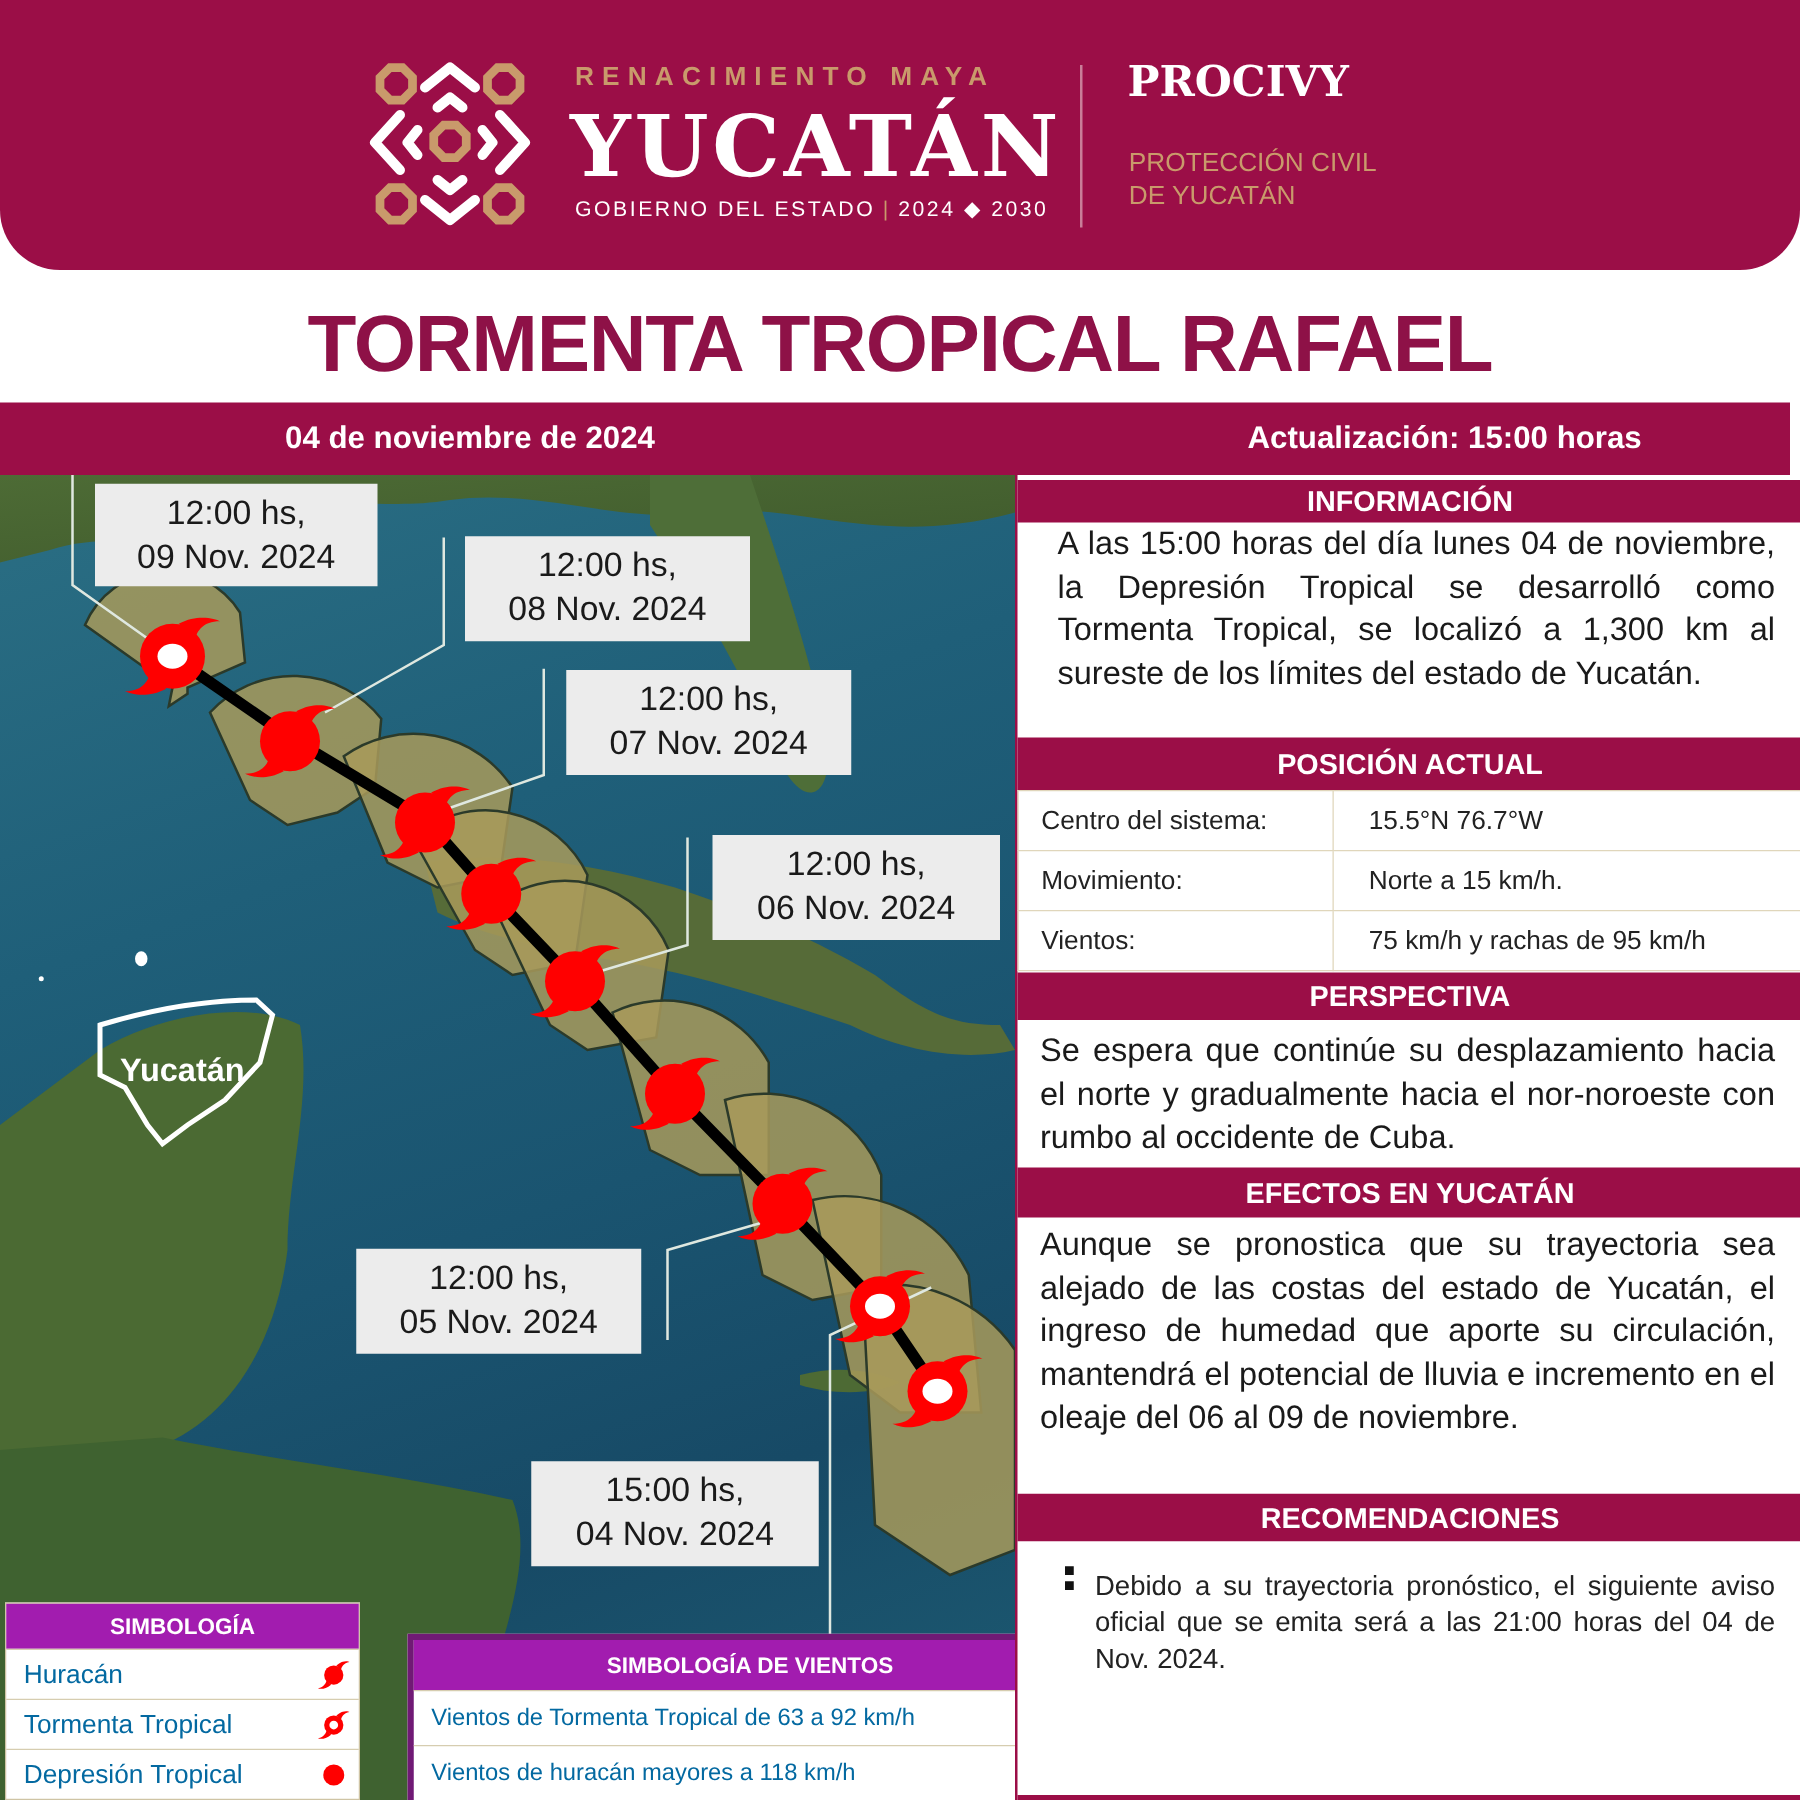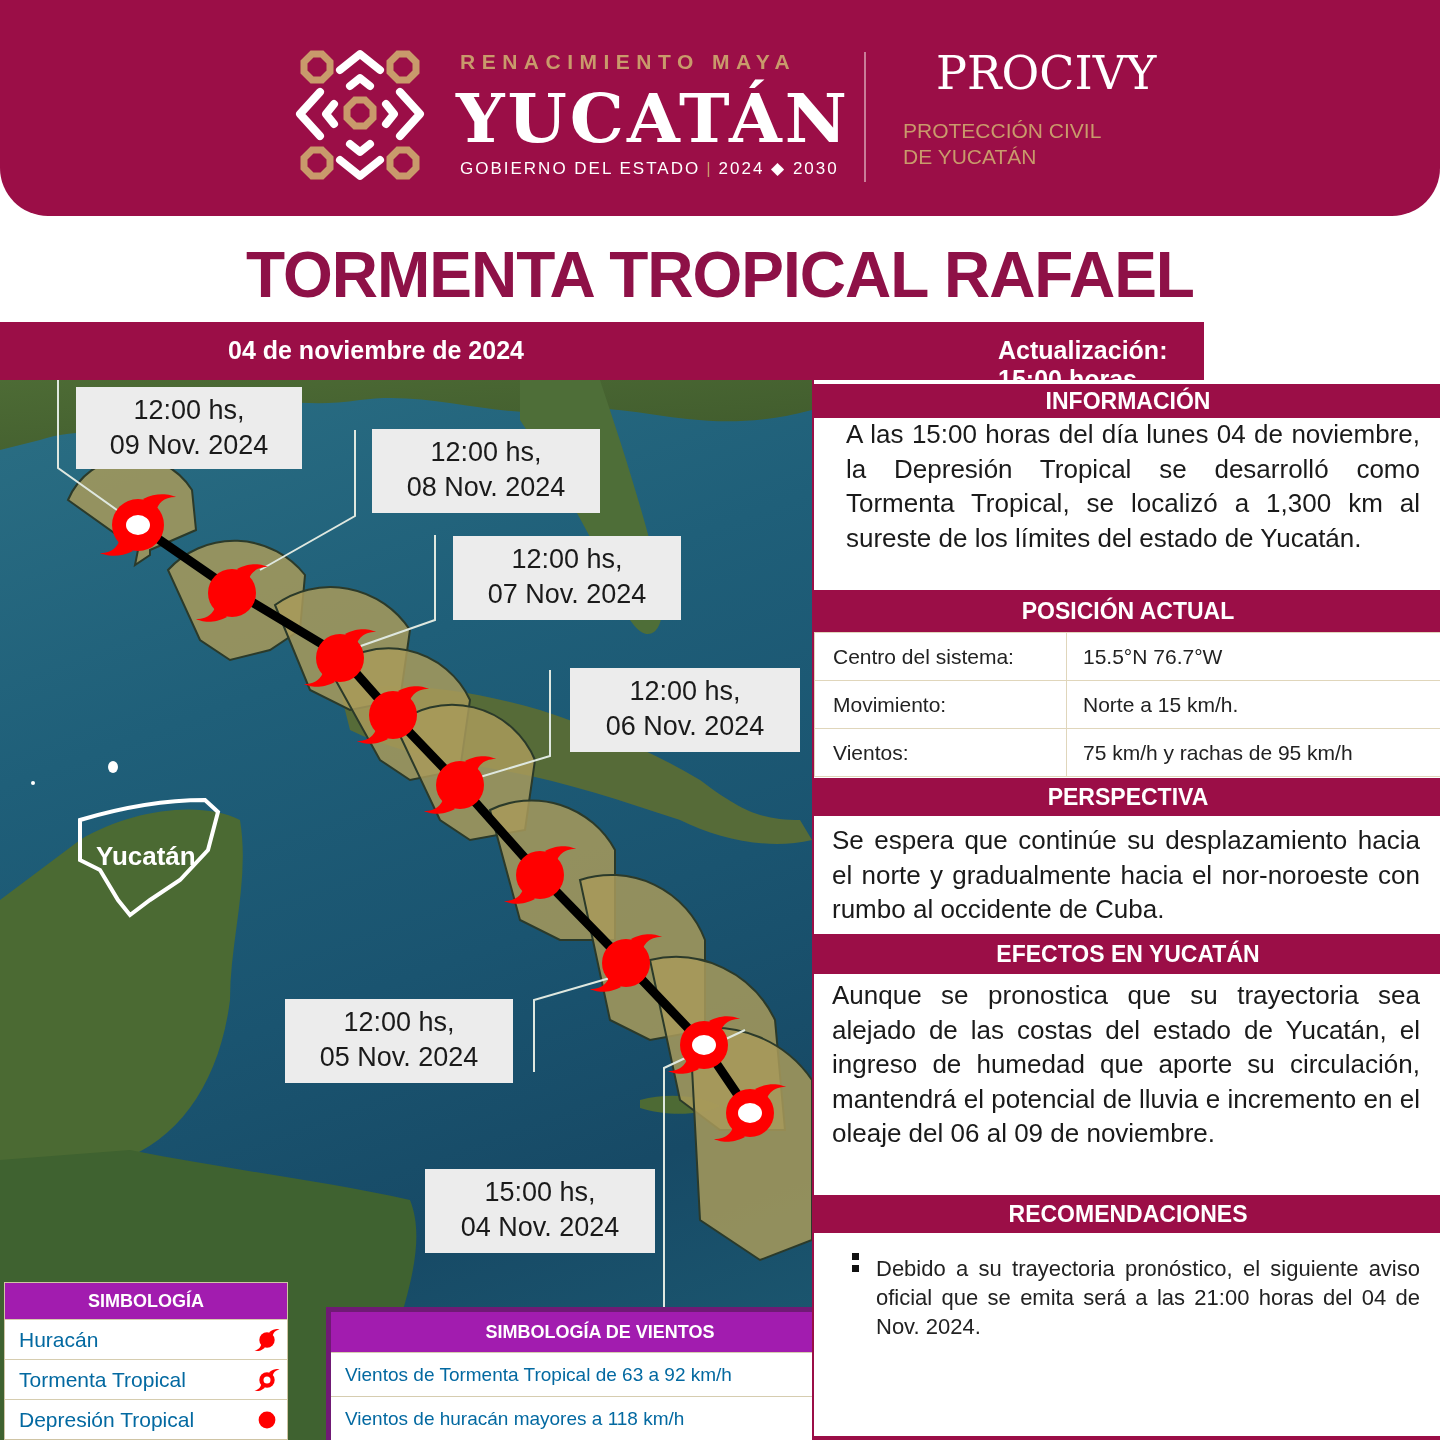--- a/index.html
+++ b/index.html
@@ -7,28 +7,28 @@
   body { font-family: "Liberation Sans", "DejaVu Sans", sans-serif; position: relative; }
 
   
   .header { position: absolute; left: 0; top: 0; width: 1440px; height: 216px; background: #9b0e47; border-radius: 0 0 48px 48px; }
   .logo-icon { position: absolute; left: 294px; top: 48px; width: 132px; height: 134px; }
   .brand-sub { position: absolute; left: 460px; top: 50px; font-size: 21px; letter-spacing: 6.5px; color: #c99a6b; font-weight: bold; }
   .brand-main { position: absolute; left: 456px; top: 78px; font-family: "DejaVu Serif", "Liberation Serif", serif; font-size: 68px; font-weight: bold; color: #ffffff; letter-spacing: 3px; }
   .brand-gov { position: absolute; left: 460px; top: 158px; font-size: 17px; letter-spacing: 2px; color: #ffffff; }
   .brand-gov .sep { color: #c99a6b; margin: 0 6px; }
   .header-divider { position: absolute; left: 864px; top: 52px; width: 2px; height: 130px; background: #c97d98; }
-  .procivy { position: absolute; left: 936px; top: 46px; font-family: "DejaVu Serif", "Liberation Serif", serif; font-size: 46px; font-weight: normal; color: #ffffff; }
+  .procivy { position: absolute; left: 902px; top: 46px; font-family: "DejaVu Serif", "Liberation Serif", serif; font-size: 34px; font-weight: bold; color: #ffffff; }
   .procivy-sub { position: absolute; left: 903px; top: 118px; font-size: 21px; color: #c99a6b; line-height: 26px; }
 
   
   .title { position: absolute; left: 0; top: 238px; width: 1440px; text-align: center; font-size: 64px; font-weight: bold; color: #8e1147; letter-spacing: -1px; }
 
   
-  .date-bar { position: absolute; left: 0; top: 322px; width: 1204px; height: 58px; background: #9b0e47; }
+  .date-bar { position: absolute; left: 0; top: 322px; width: 1432px; height: 58px; background: #9b0e47; }
   .date-left { position: absolute; left: 228px; top: 14px; font-size: 25px; font-weight: bold; color: #ffffff; }
   .date-right { position: absolute; left: 998px; top: 14px; font-size: 25px; font-weight: bold; color: #ffffff; }
 
   
   .map { position: absolute; left: 0; top: 380px; width: 812px; height: 1060px; overflow: hidden;
     background: linear-gradient(160deg, #2b6f84 0%, #1f5f79 30%, #1a5470 55%, #174a66 75%, #1d5c73 100%); }
   .map svg { position: absolute; left: 0; top: 0; }
 
   .callout { position: absolute; background: #ececec; color: #1a1a1a; font-size: 27px; text-align: center; line-height: 35px; padding-top: 6px; }
 
@@ -44,21 +44,21 @@
   .plus::before, .plus::after { content: ""; position: absolute; background: #222; }
   .plus::before { left: 2px; right: 2px; top: 13px; height: 2px; }
   .plus::after { top: 2px; bottom: 2px; left: 13px; width: 2px; }
 
   
   .panel { position: absolute; left: 812px; top: 380px; width: 628px; height: 1060px; background: #ffffff; border-left: 2px solid #9b0e47; }
   .sec-head { position: absolute; left: 0; width: 628px; background: #9b0e47; color: #fff; font-weight: bold; text-align: center; font-size: 23px; }
   .sec-text { position: absolute; font-size: 26px; line-height: 34.5px; color: #1a1a1a; text-align: justify; }
   .pos-table { position: absolute; left: 0; top: 252px; width: 628px; border-collapse: collapse; }
   .pos-table td { border: 1px solid #e0d6bb; height: 48px; font-size: 21px; color: #222; padding-left: 18px; }
-  .pos-table td.val { padding-left: 16px; }
+  .pos-table td.val { padding-left: 28px; }
   .recs { position: absolute; left: 30px; top: 862px; width: 576px; }
   .rec { position: relative; padding-left: 32px; font-size: 22px; line-height: 29px; color: #222; text-align: justify; margin-bottom: 12px; }
   .rec .bullet { position: absolute; left: 8px; top: 11px; width: 7px; height: 7px; background: #111; }
   .panel-bottom { position: absolute; left: 0; bottom: 0; width: 628px; height: 4px; background: #9b0e47; }
 </style>
 </head>
 <body>
 
 <div class="header">
   <svg class="logo-icon" viewBox="0 0 132 134">

